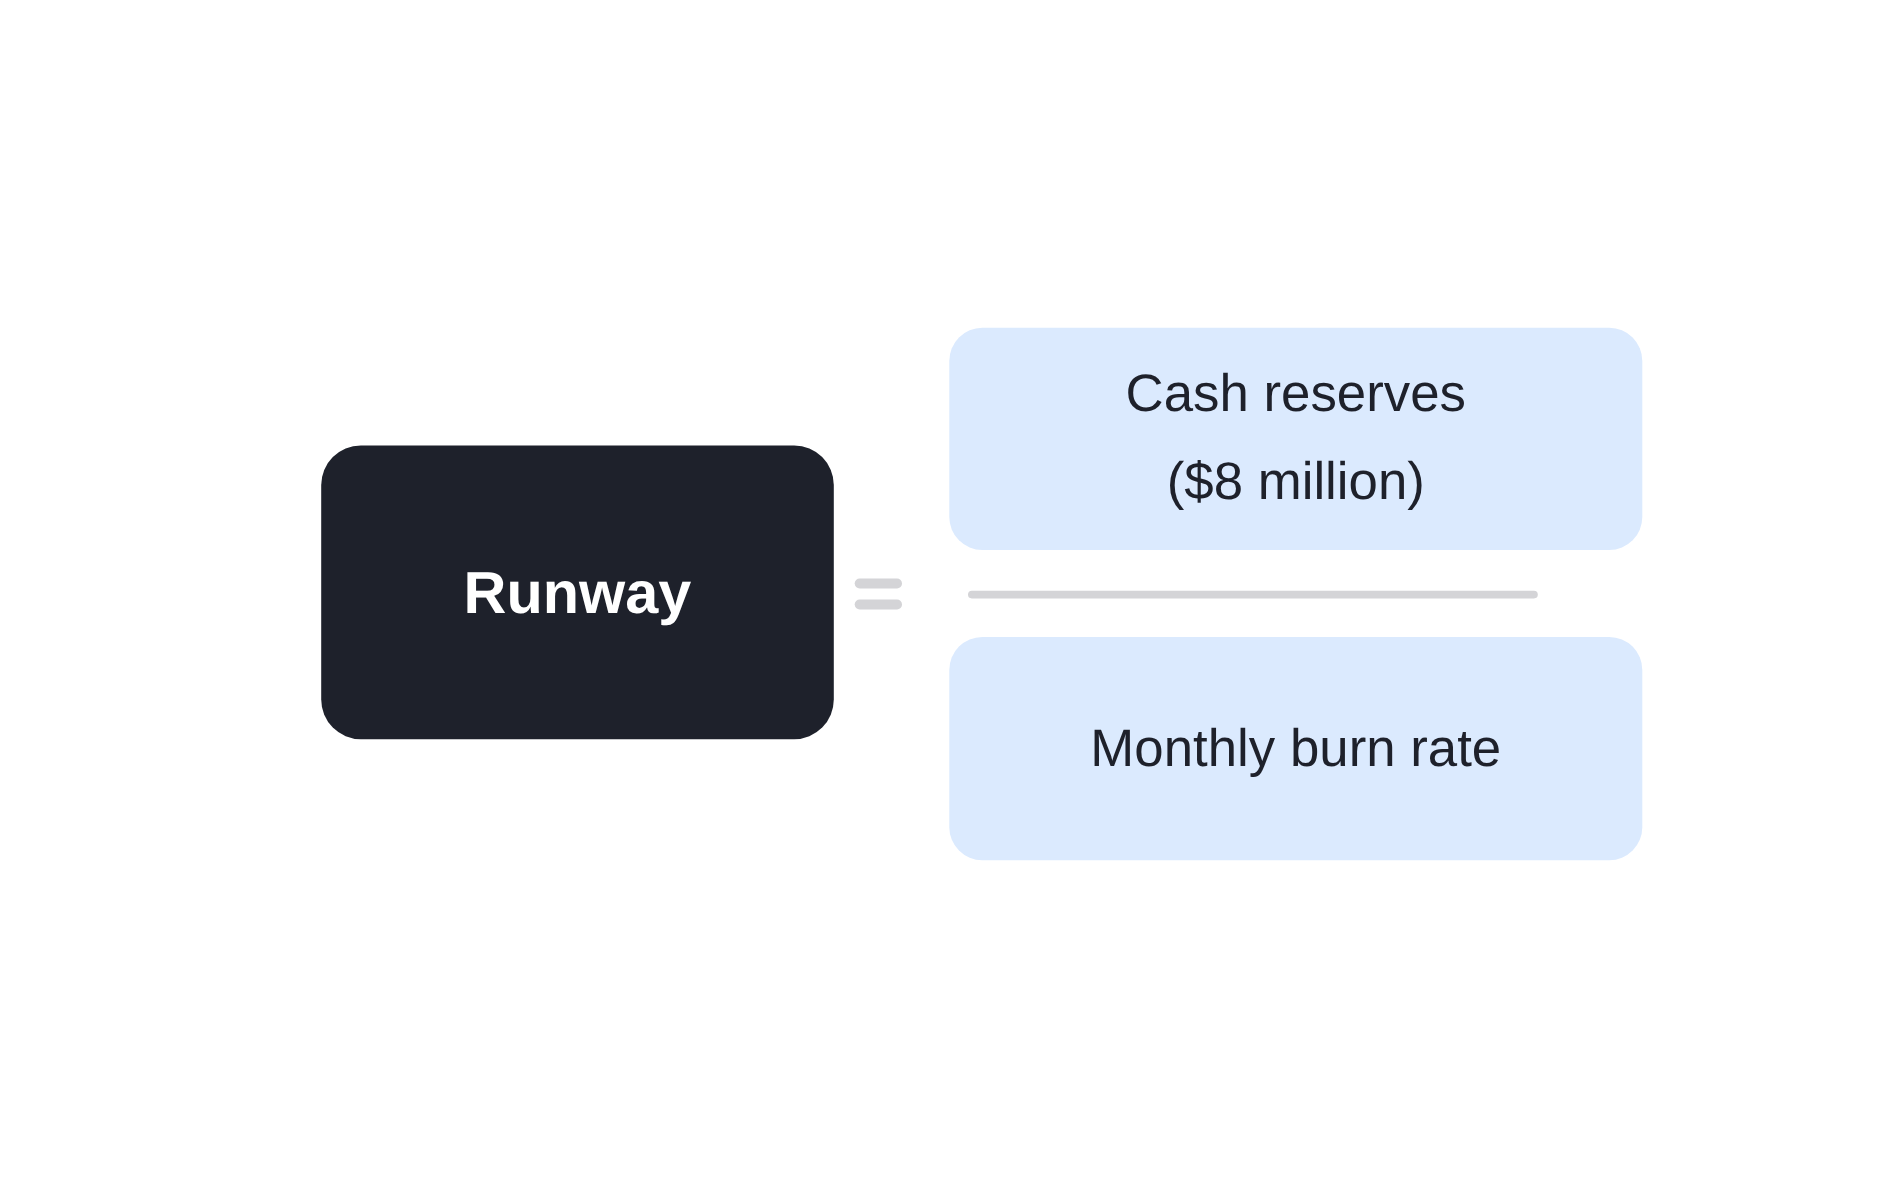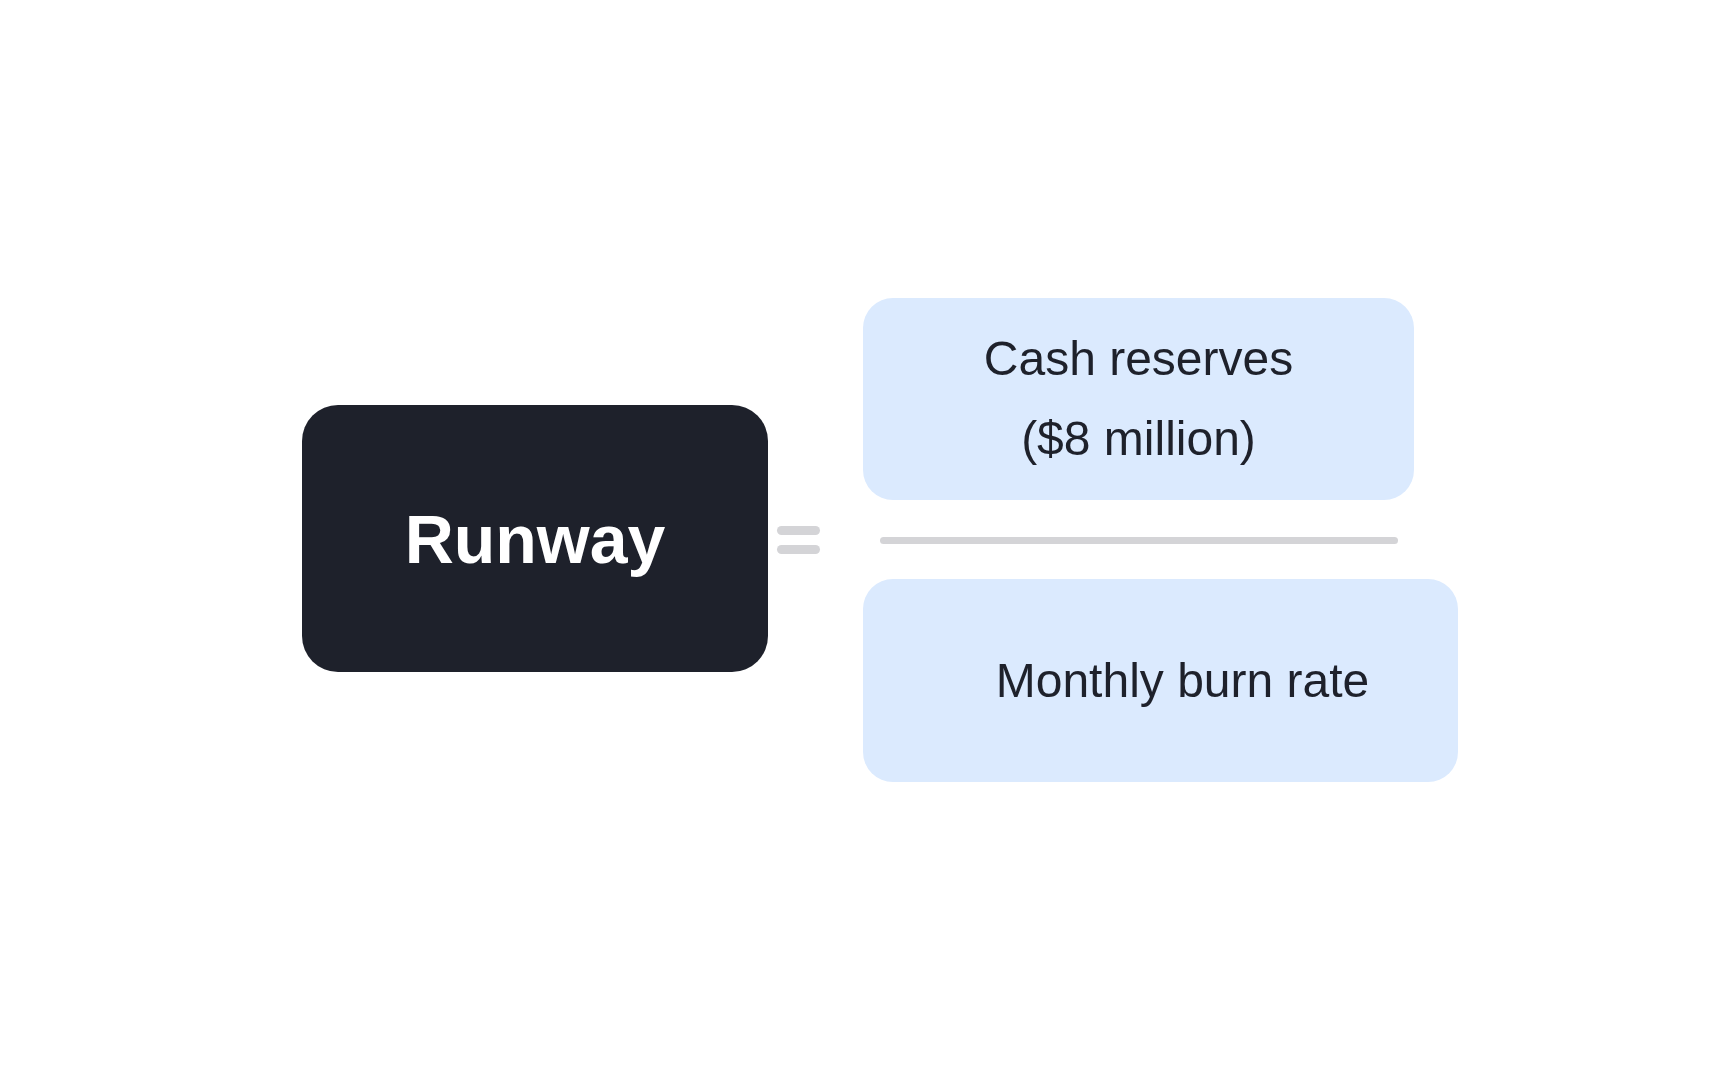--- a/index.html
+++ b/index.html
@@ -12,32 +12,32 @@
     position: relative;
     width: 1728px;
     height: 1080px;
     background: var(--background, #ffffff);
     overflow: hidden;
   }
 
   
   .result-box {
     position: absolute;
-    left: 302px;
+    left: 292px;
     top: 405px;
     width: 466px;
     height: 267px;
     background: var(--result-box-bg, #1e212b);
     border-radius: 36px;
     display: flex;
     flex-direction: column;
     align-items: center;
     justify-content: center;
     color: var(--result-box-text, #ffffff);
-    font-size: 68px;
+    font-size: 54px;
     line-height: 80px;
     font-weight: bold;
     text-align: center;
     gap: 32px;
   }
 
   
   .equals {
     position: absolute;
     left: 777px;
@@ -53,35 +53,35 @@
     width: 43px;
     height: 9px;
     border-radius: 5px;
     background: var(--divider, #d4d4d7);
   }
 
   
   .operand-box {
     position: absolute;
     left: 863px;
-    width: 551px;
+    width: 630px;
     background: var(--operand-box-bg, #dbeafe);
     border-radius: 30px;
     display: flex;
     flex-direction: column;
     align-items: center;
     justify-content: center;
     color: var(--operand-box-text, #1e212b);
     font-size: 48px;
     line-height: 80px;
     font-weight: normal;
     text-align: center;
   }
   .numerator-box  { top: 298px; height: 202px; }
-  .denominator-box{ top: 579px; height: 203px; padding-left: 44px; }
+  .denominator-box{ top: 579px; height: 203px; }
 
   
   .fraction-divider {
     position: absolute;
     left: 880px;
     top: 537px;
     width: 518px;
     height: 7px;
     border-radius: 4px;
     background: var(--divider, #d4d4d7);

